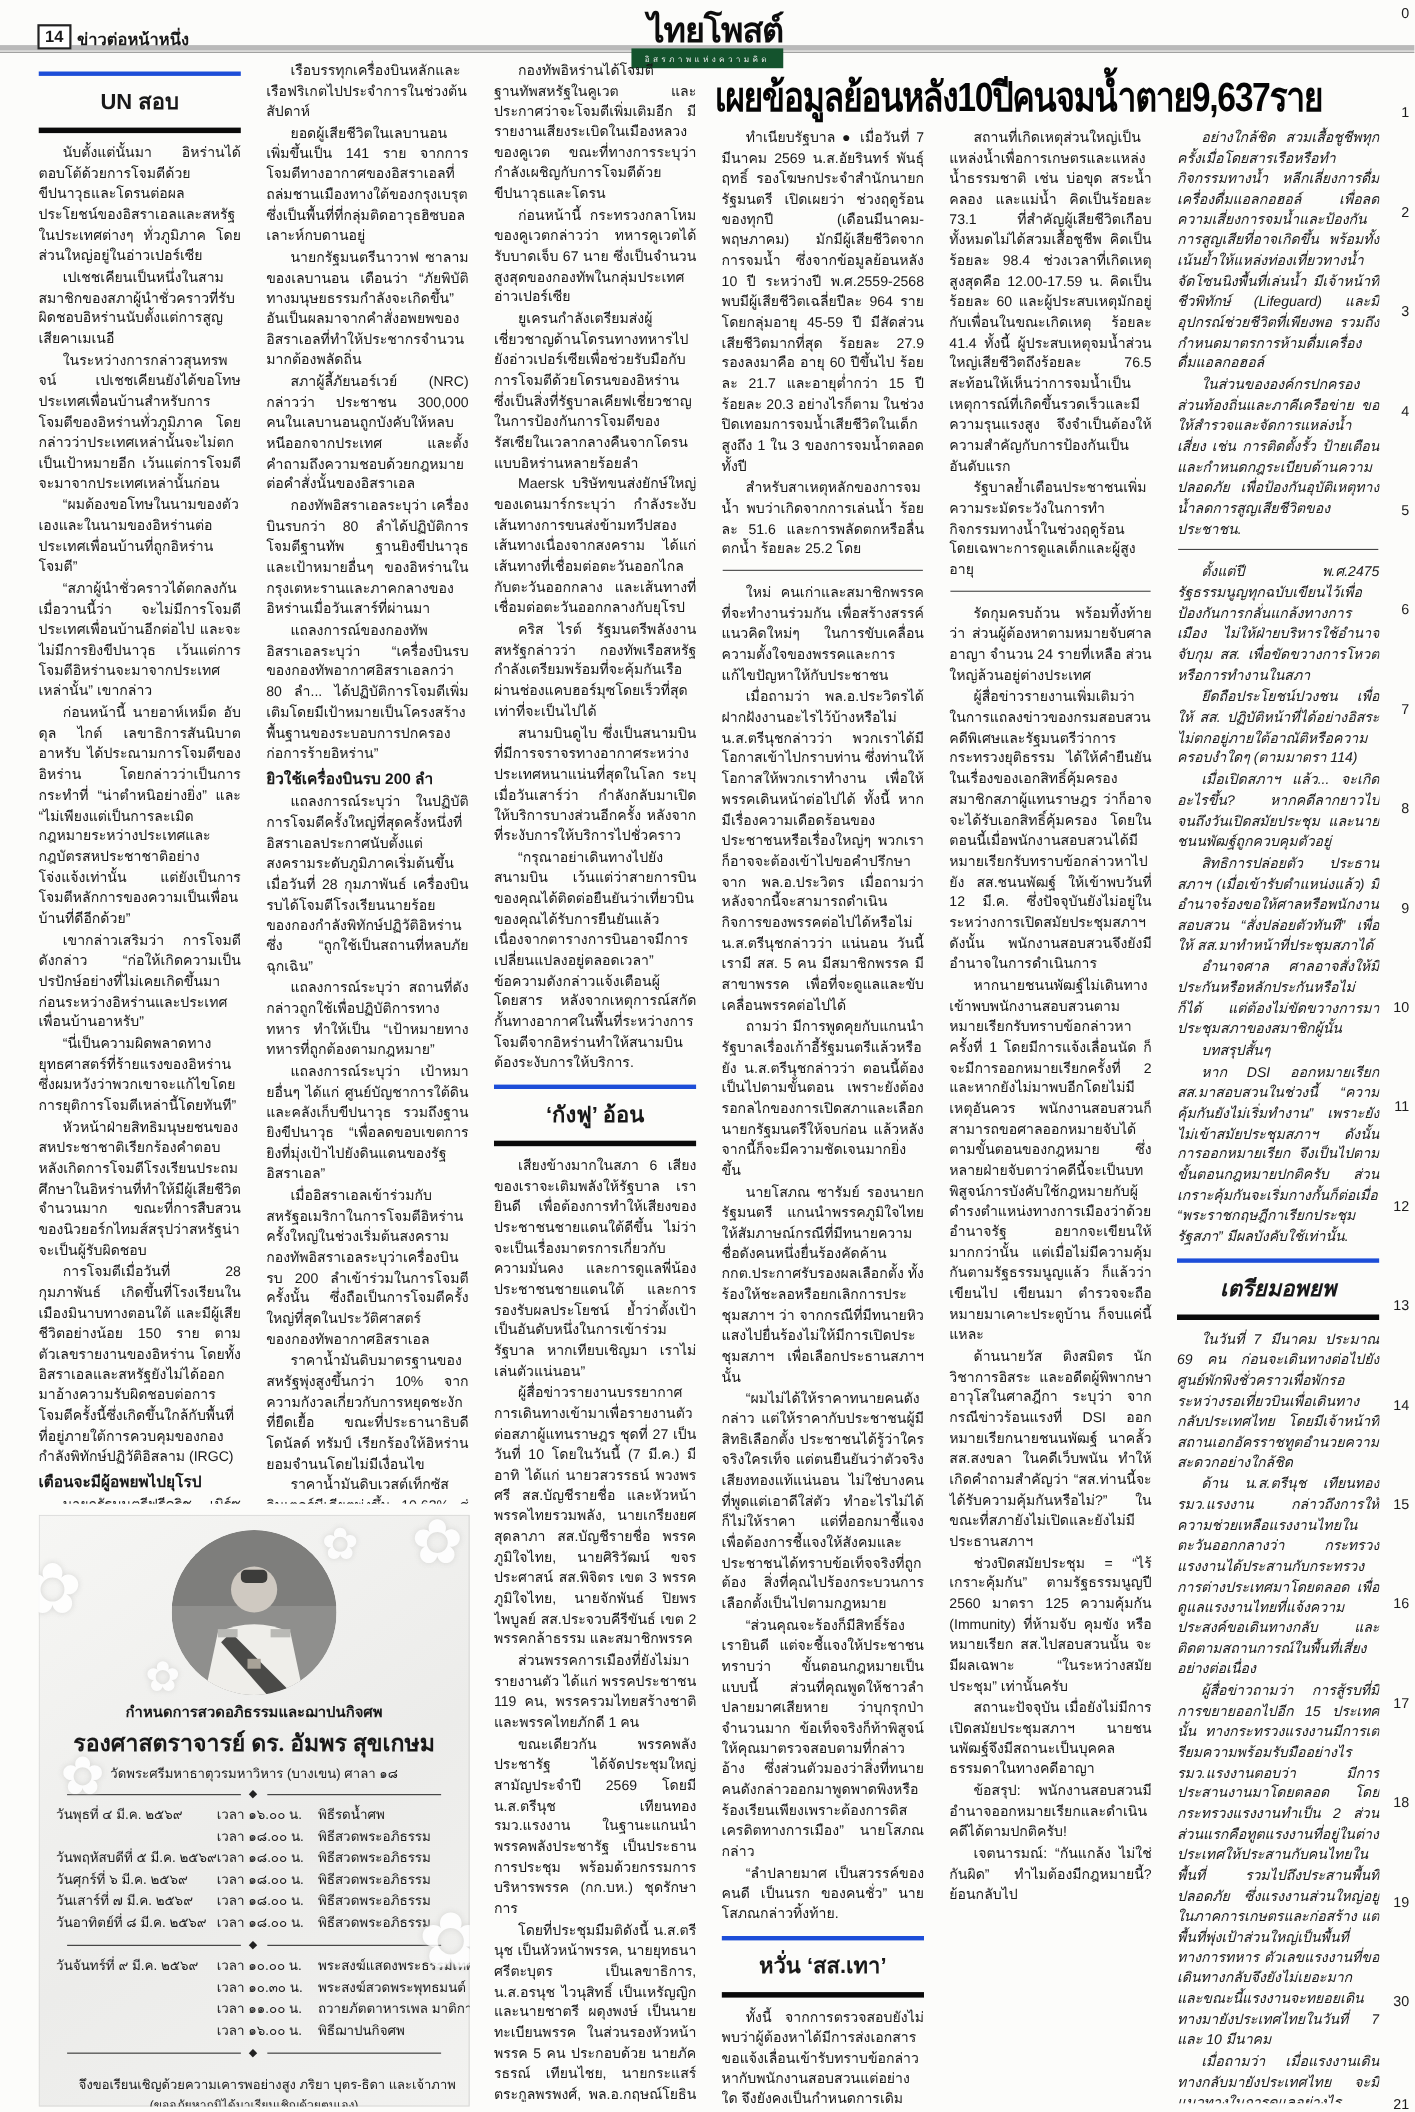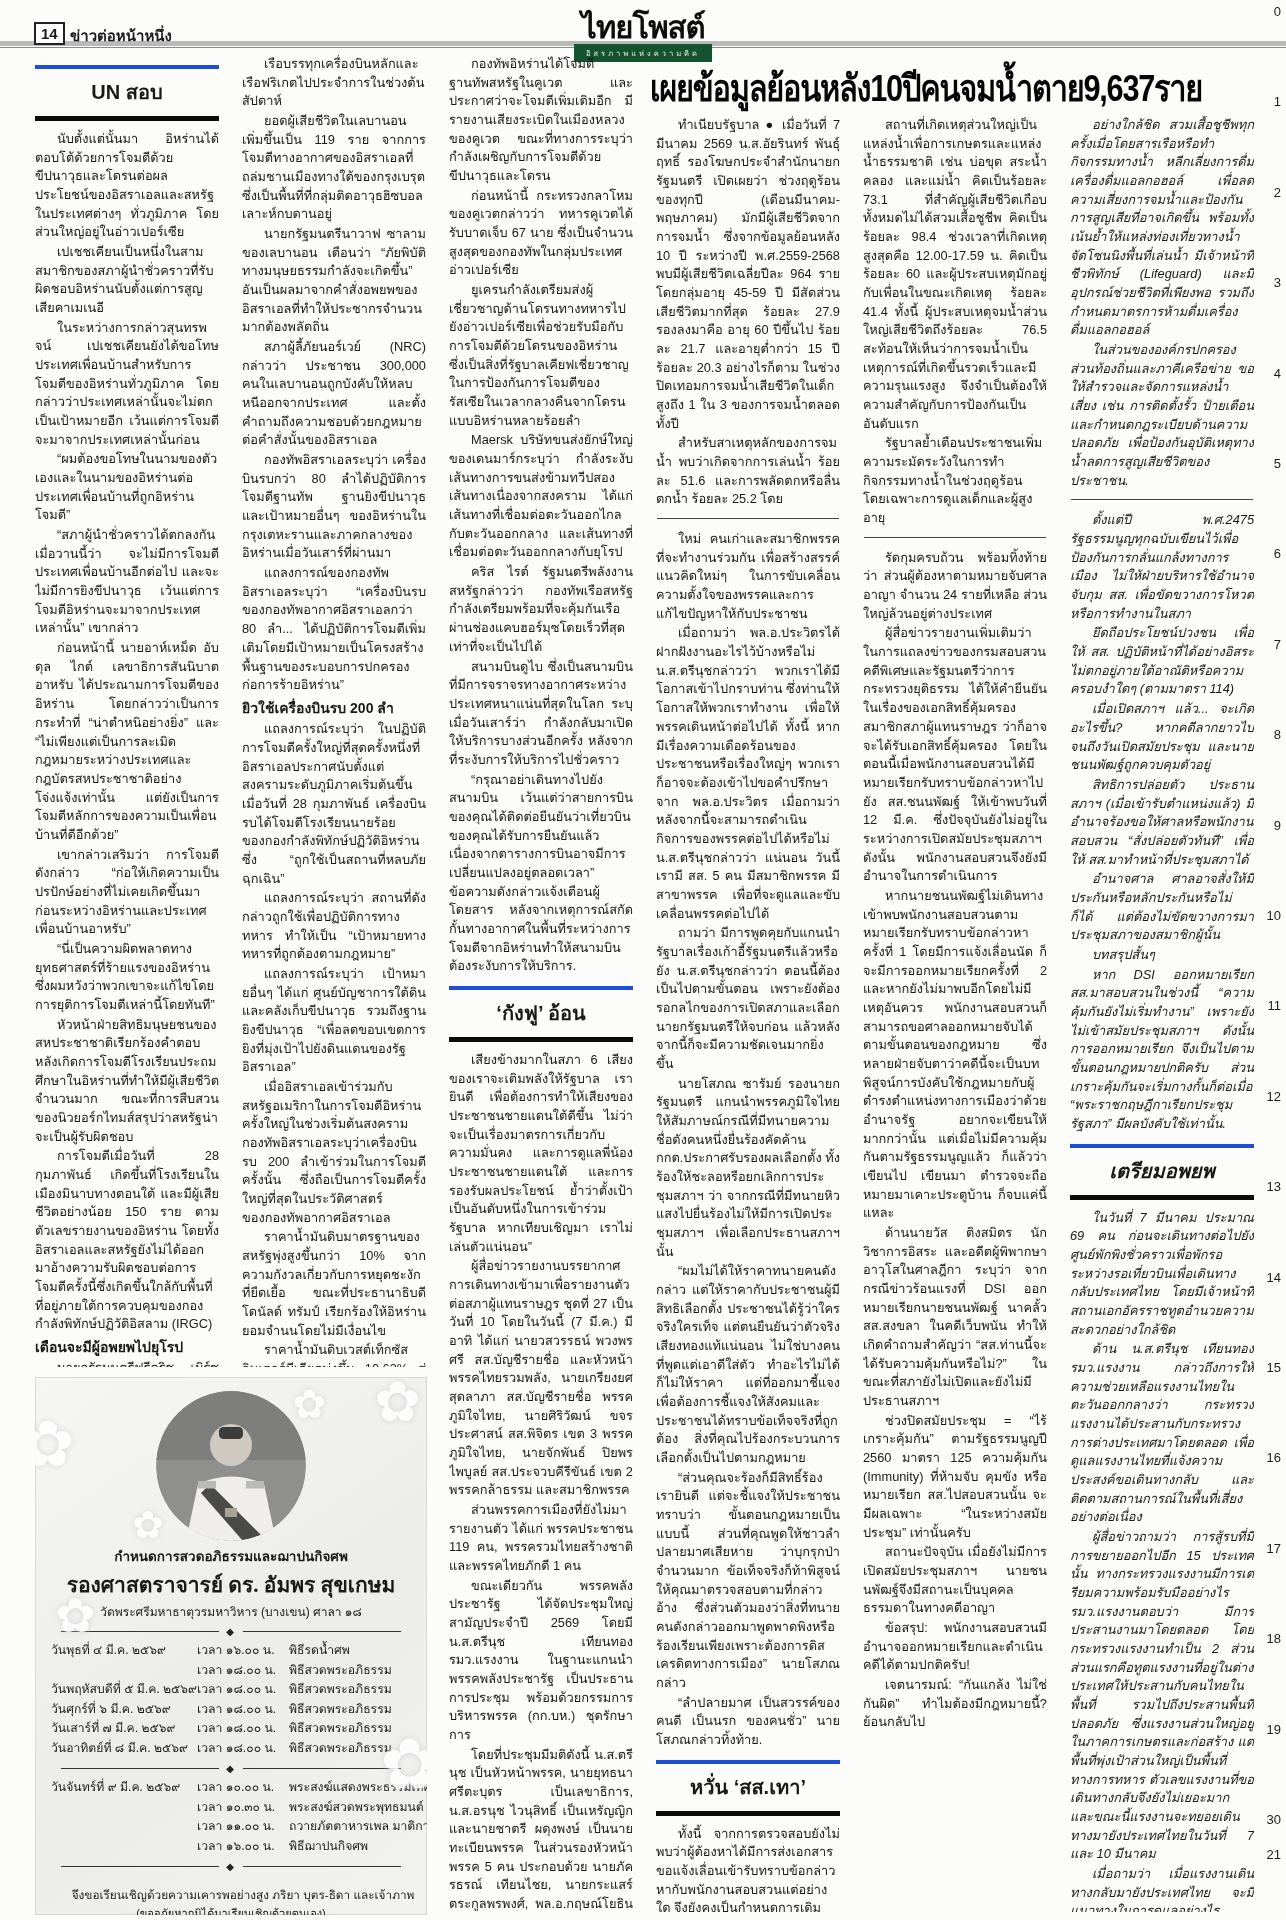--- a/index.html
+++ b/index.html
@@ -9,21 +9,21 @@
     font-family:"Liberation Sans","DejaVu Sans",sans-serif;
   }
   
   .header-band{position:absolute;left:0;right:0;top:41px;height:5px;background:#b9b9b9;}
   .header-band2{position:absolute;left:0;right:0;top:47px;height:1px;background:#8a8a8a;}
   .pagenum-box{
     position:absolute;left:34px;top:22px;border:2px solid #222;background:#fff;
     font-weight:bold;font-size:15px;padding:0 5px;line-height:19px;
   }
   .section-name{position:absolute;left:70px;top:24px;font-weight:bold;font-size:15px;}
-  .masthead{position:absolute;left:643px;top:12px;transform:translateX(-50%);text-align:center;}
+  .masthead{position:absolute;left:643px;top:12px;transform:translateX(-50%);text-align:right;}
   .masthead-title{font-size:31px;font-weight:bold;letter-spacing:-1px;color:#0d0d0d;line-height:1;}
   .masthead-tagline{display:block;margin-top:1px;background:#14532d;color:#eee;font-size:7.5px;letter-spacing:3px;padding:3px 12px;}
   
   .headline{
     position:absolute;left:650px;top:58px;width:632px;
     font-size:37px;font-weight:bold;white-space:nowrap;letter-spacing:-1.5px;
     transform:scaleX(.83);transform-origin:left center;color:#050505;
   }
   
   .col{position:absolute;width:184px;overflow:hidden;}
@@ -89,21 +89,21 @@
     <p class="para">ก่อนหน้านี้ นายอาห์เหม็ด อับดุล ไกต์ เลขาธิการสันนิบาตอาหรับ ได้ประณามการโจมตีของอิหร่าน โดยกล่าวว่าเป็นการกระทำที่ “น่าตำหนิอย่างยิ่ง” และ “ไม่เพียงแต่เป็นการละเมิดกฎหมายระหว่างประเทศและกฎบัตรสหประชาชาติอย่างโจ่งแจ้งเท่านั้น แต่ยังเป็นการโจมตีหลักการของความเป็นเพื่อนบ้านที่ดีอีกด้วย”</p>
     <p class="para">เขากล่าวเสริมว่า การโจมตีดังกล่าว “ก่อให้เกิดความเป็นปรปักษ์อย่างที่ไม่เคยเกิดขึ้นมาก่อนระหว่างอิหร่านและประเทศเพื่อนบ้านอาหรับ”</p>
     <p class="para">“นี่เป็นความผิดพลาดทางยุทธศาสตร์ที่ร้ายแรงของอิหร่าน ซึ่งผมหวังว่าพวกเขาจะแก้ไขโดยการยุติการโจมตีเหล่านี้โดยทันที”</p>
     <p class="para">หัวหน้าฝ่ายสิทธิมนุษยชนของสหประชาชาติเรียกร้องคำตอบหลังเกิดการโจมตีโรงเรียนประถมศึกษาในอิหร่านที่ทำให้มีผู้เสียชีวิตจำนวนมาก ขณะที่การสืบสวนของนิวยอร์กไทมส์สรุปว่าสหรัฐน่าจะเป็นผู้รับผิดชอบ</p>
     <p class="para">การโจมตีเมื่อวันที่ 28 กุมภาพันธ์ เกิดขึ้นที่โรงเรียนในเมืองมินาบทางตอนใต้ และมีผู้เสียชีวิตอย่างน้อย 150 ราย ตามตัวเลขรายงานของอิหร่าน โดยทั้งอิสราเอลและสหรัฐยังไม่ได้ออกมาอ้างความรับผิดชอบต่อการโจมตีครั้งนี้ซึ่งเกิดขึ้นใกล้กับพื้นที่ที่อยู่ภายใต้การควบคุมของกองกำลังพิทักษ์ปฏิวัติอิสลาม (IRGC)</p>
     <p class="para bold-head">เตือนจะมีผู้อพยพไปยุโรป</p>
     <p class="para">นายกรัฐมนตรีฟรีดริช เมิร์ซ ของเยอรมนี กล่าวว่า สงครามในตะวันออกกลางต้องไม่นำไปสู่การล่มสลายของรัฐอิหร่าน พร้อมเตือนถึงผลกระทบที่อาจเกิดขึ้นต่อการอพยพของผู้พลัดถิ่นไปยังดินแดนยุโรป</p>
   </div>
 <div class="col" id="col2">
     <p class="para">เรือบรรทุกเครื่องบินหลักและเรือฟริเกตไปประจำการในช่วงต้นสัปดาห์</p>
-    <p class="para">ยอดผู้เสียชีวิตในเลบานอนเพิ่มขึ้นเป็น 119 ราย จากการโจมตีทางอากาศของอิสราเอลที่ถล่มชานเมืองทางใต้ของกรุงเบรุต ซึ่งเป็นพื้นที่ที่กลุ่มติดอาวุธฮิซบอลเลาะห์กบดานอยู่</p>
+    <p class="para">ยอดผู้เสียชีวิตในเลบานอนเพิ่มขึ้นเป็น 141 ราย จากการโจมตีทางอากาศของอิสราเอลที่ถล่มชานเมืองทางใต้ของกรุงเบรุต ซึ่งเป็นพื้นที่ที่กลุ่มติดอาวุธฮิซบอลเลาะห์กบดานอยู่</p>
     <p class="para">นายกรัฐมนตรีนาวาฟ ซาลาม ของเลบานอน เตือนว่า “ภัยพิบัติทางมนุษยธรรมกำลังจะเกิดขึ้น” อันเป็นผลมาจากคำสั่งอพยพของอิสราเอลที่ทำให้ประชากรจำนวนมากต้องพลัดถิ่น</p>
     <p class="para">สภาผู้ลี้ภัยนอร์เวย์ (NRC) กล่าวว่า ประชาชน 300,000 คนในเลบานอนถูกบังคับให้หลบหนีออกจากประเทศ และตั้งคำถามถึงความชอบด้วยกฎหมายต่อคำสั่งนั้นของอิสราเอล</p>
     <p class="para">กองทัพอิสราเอลระบุว่า เครื่องบินรบกว่า 80 ลำได้ปฏิบัติการโจมตีฐานทัพ ฐานยิงขีปนาวุธ และเป้าหมายอื่นๆ ของอิหร่านในกรุงเตหะรานและภาคกลางของอิหร่านเมื่อวันเสาร์ที่ผ่านมา</p>
     <p class="para">แถลงการณ์ของกองทัพอิสราเอลระบุว่า “เครื่องบินรบของกองทัพอากาศอิสราเอลกว่า 80 ลำ... ได้ปฏิบัติการโจมตีเพิ่มเติมโดยมีเป้าหมายเป็นโครงสร้างพื้นฐานของระบอบการปกครองก่อการร้ายอิหร่าน”</p>
     <p class="para bold-head">ยิวใช้เครื่องบินรบ 200 ลำ</p>
     <p class="para">แถลงการณ์ระบุว่า ในปฏิบัติการโจมตีครั้งใหญ่ที่สุดครั้งหนึ่งที่อิสราเอลประกาศนับตั้งแต่สงครามระดับภูมิภาคเริ่มต้นขึ้นเมื่อวันที่ 28 กุมภาพันธ์ เครื่องบินรบได้โจมตีโรงเรียนนายร้อยของกองกำลังพิทักษ์ปฏิวัติอิหร่าน ซึ่ง “ถูกใช้เป็นสถานที่หลบภัยฉุกเฉิน”</p>
     <p class="para">แถลงการณ์ระบุว่า สถานที่ดังกล่าวถูกใช้เพื่อปฏิบัติการทางทหาร ทำให้เป็น “เป้าหมายทางทหารที่ถูกต้องตามกฎหมาย”</p>
     <p class="para">แถลงการณ์ระบุว่า เป้าหมายอื่นๆ ได้แก่ ศูนย์บัญชาการใต้ดินและคลังเก็บขีปนาวุธ รวมถึงฐานยิงขีปนาวุธ “เพื่อลดขอบเขตการยิงที่มุ่งเป้าไปยังดินแดนของรัฐอิสราเอล”</p>
     <p class="para">เมื่ออิสราเอลเข้าร่วมกับสหรัฐอเมริกาในการโจมตีอิหร่านครั้งใหญ่ในช่วงเริ่มต้นสงคราม กองทัพอิสราเอลระบุว่าเครื่องบินรบ 200 ลำเข้าร่วมในการโจมตีครั้งนั้น ซึ่งถือเป็นการโจมตีครั้งใหญ่ที่สุดในประวัติศาสตร์ของกองทัพอากาศอิสราเอล</p>
     <p class="para">ราคาน้ำมันดิบมาตรฐานของสหรัฐพุ่งสูงขึ้นกว่า 10% จากความกังวลเกี่ยวกับการหยุดชะงักที่ยืดเยื้อ ขณะที่ประธานาธิบดีโดนัลด์ ทรัมป์ เรียกร้องให้อิหร่านยอมจำนนโดยไม่มีเงื่อนไข</p>
@@ -261,14 +261,14 @@
     <div class="ruler-num" style="top: 998.4px;">11</div>
     <div class="ruler-num" style="top: 1088.8px;">12</div>
     <div class="ruler-num" style="top: 1179.2px;">13</div>
     <div class="ruler-num" style="top: 1269.6px;">14</div>
     <div class="ruler-num" style="top: 1360px;">15</div>
     <div class="ruler-num" style="top: 1450.4px;">16</div>
     <div class="ruler-num" style="top: 1540.8px;">17</div>
     <div class="ruler-num" style="top: 1631.2px;">18</div>
     <div class="ruler-num" style="top: 1721.6px;">19</div>
     <div class="ruler-num" style="top: 1812px;">30</div>
-    <div class="ruler-num" style="top: 1847px; text-align: center;">21</div>
+    <div class="ruler-num" style="top: 1905px; text-align: center;">21</div>
   </div>
 
 </body></html>

